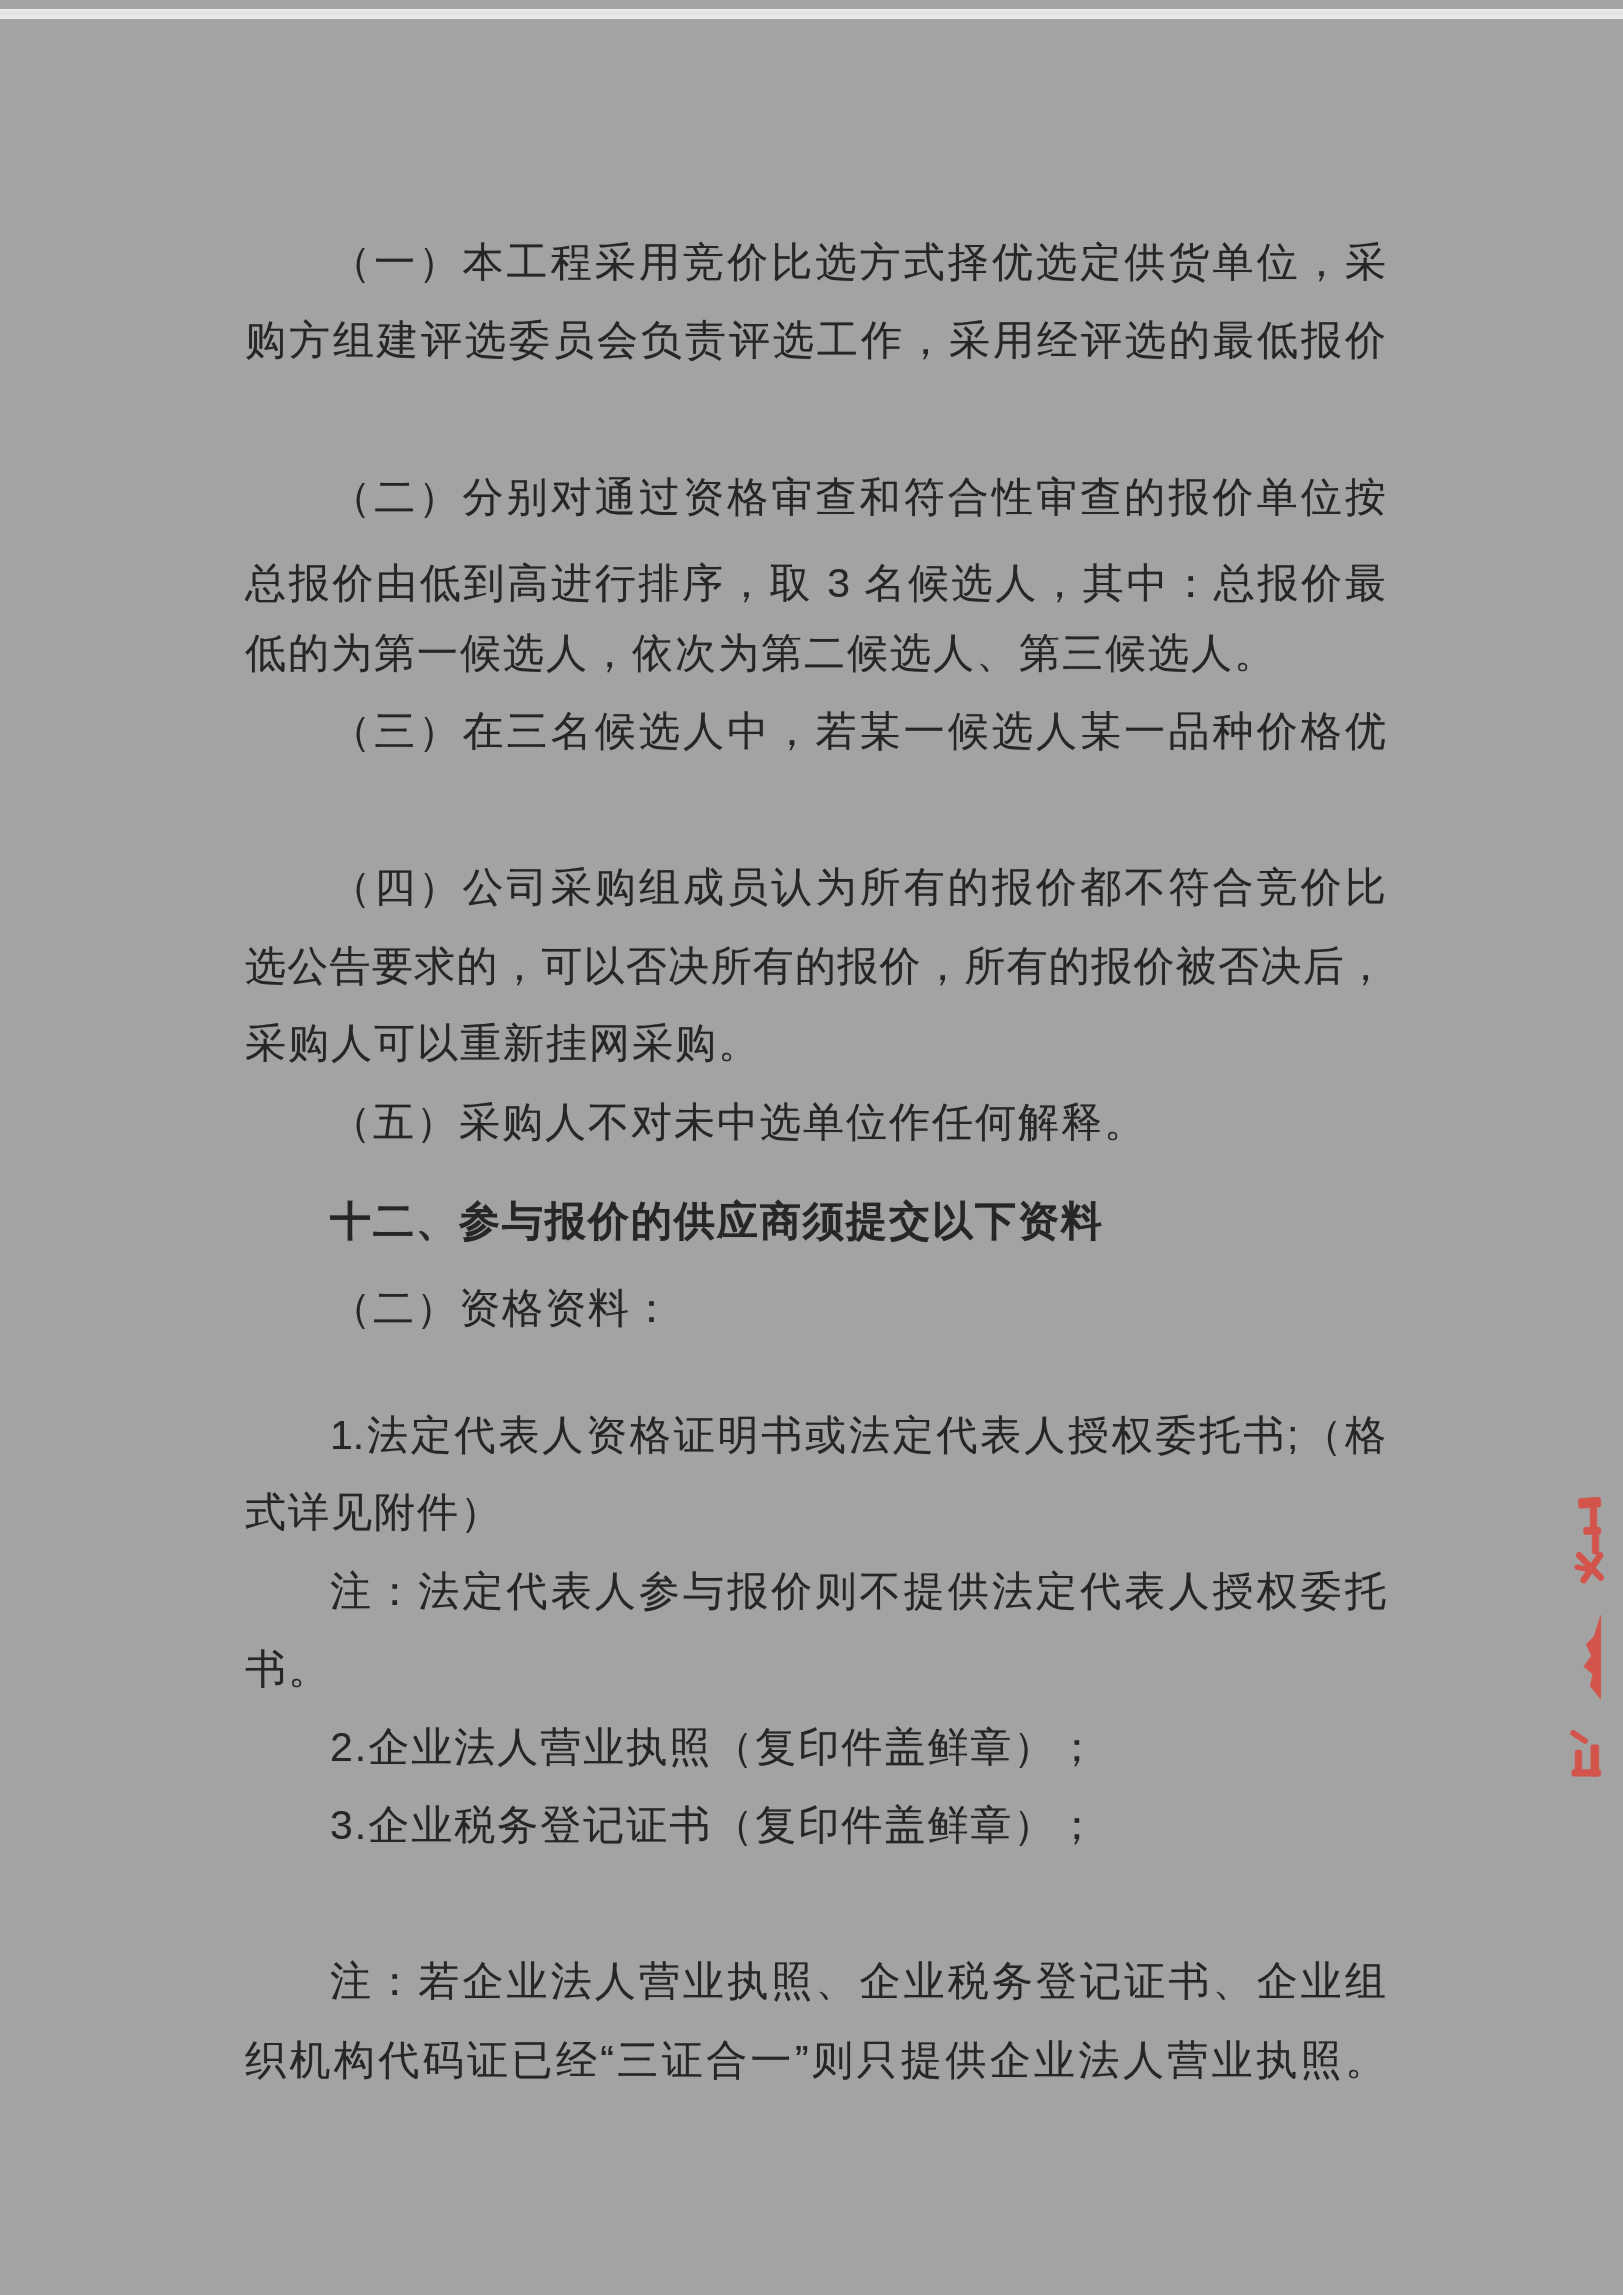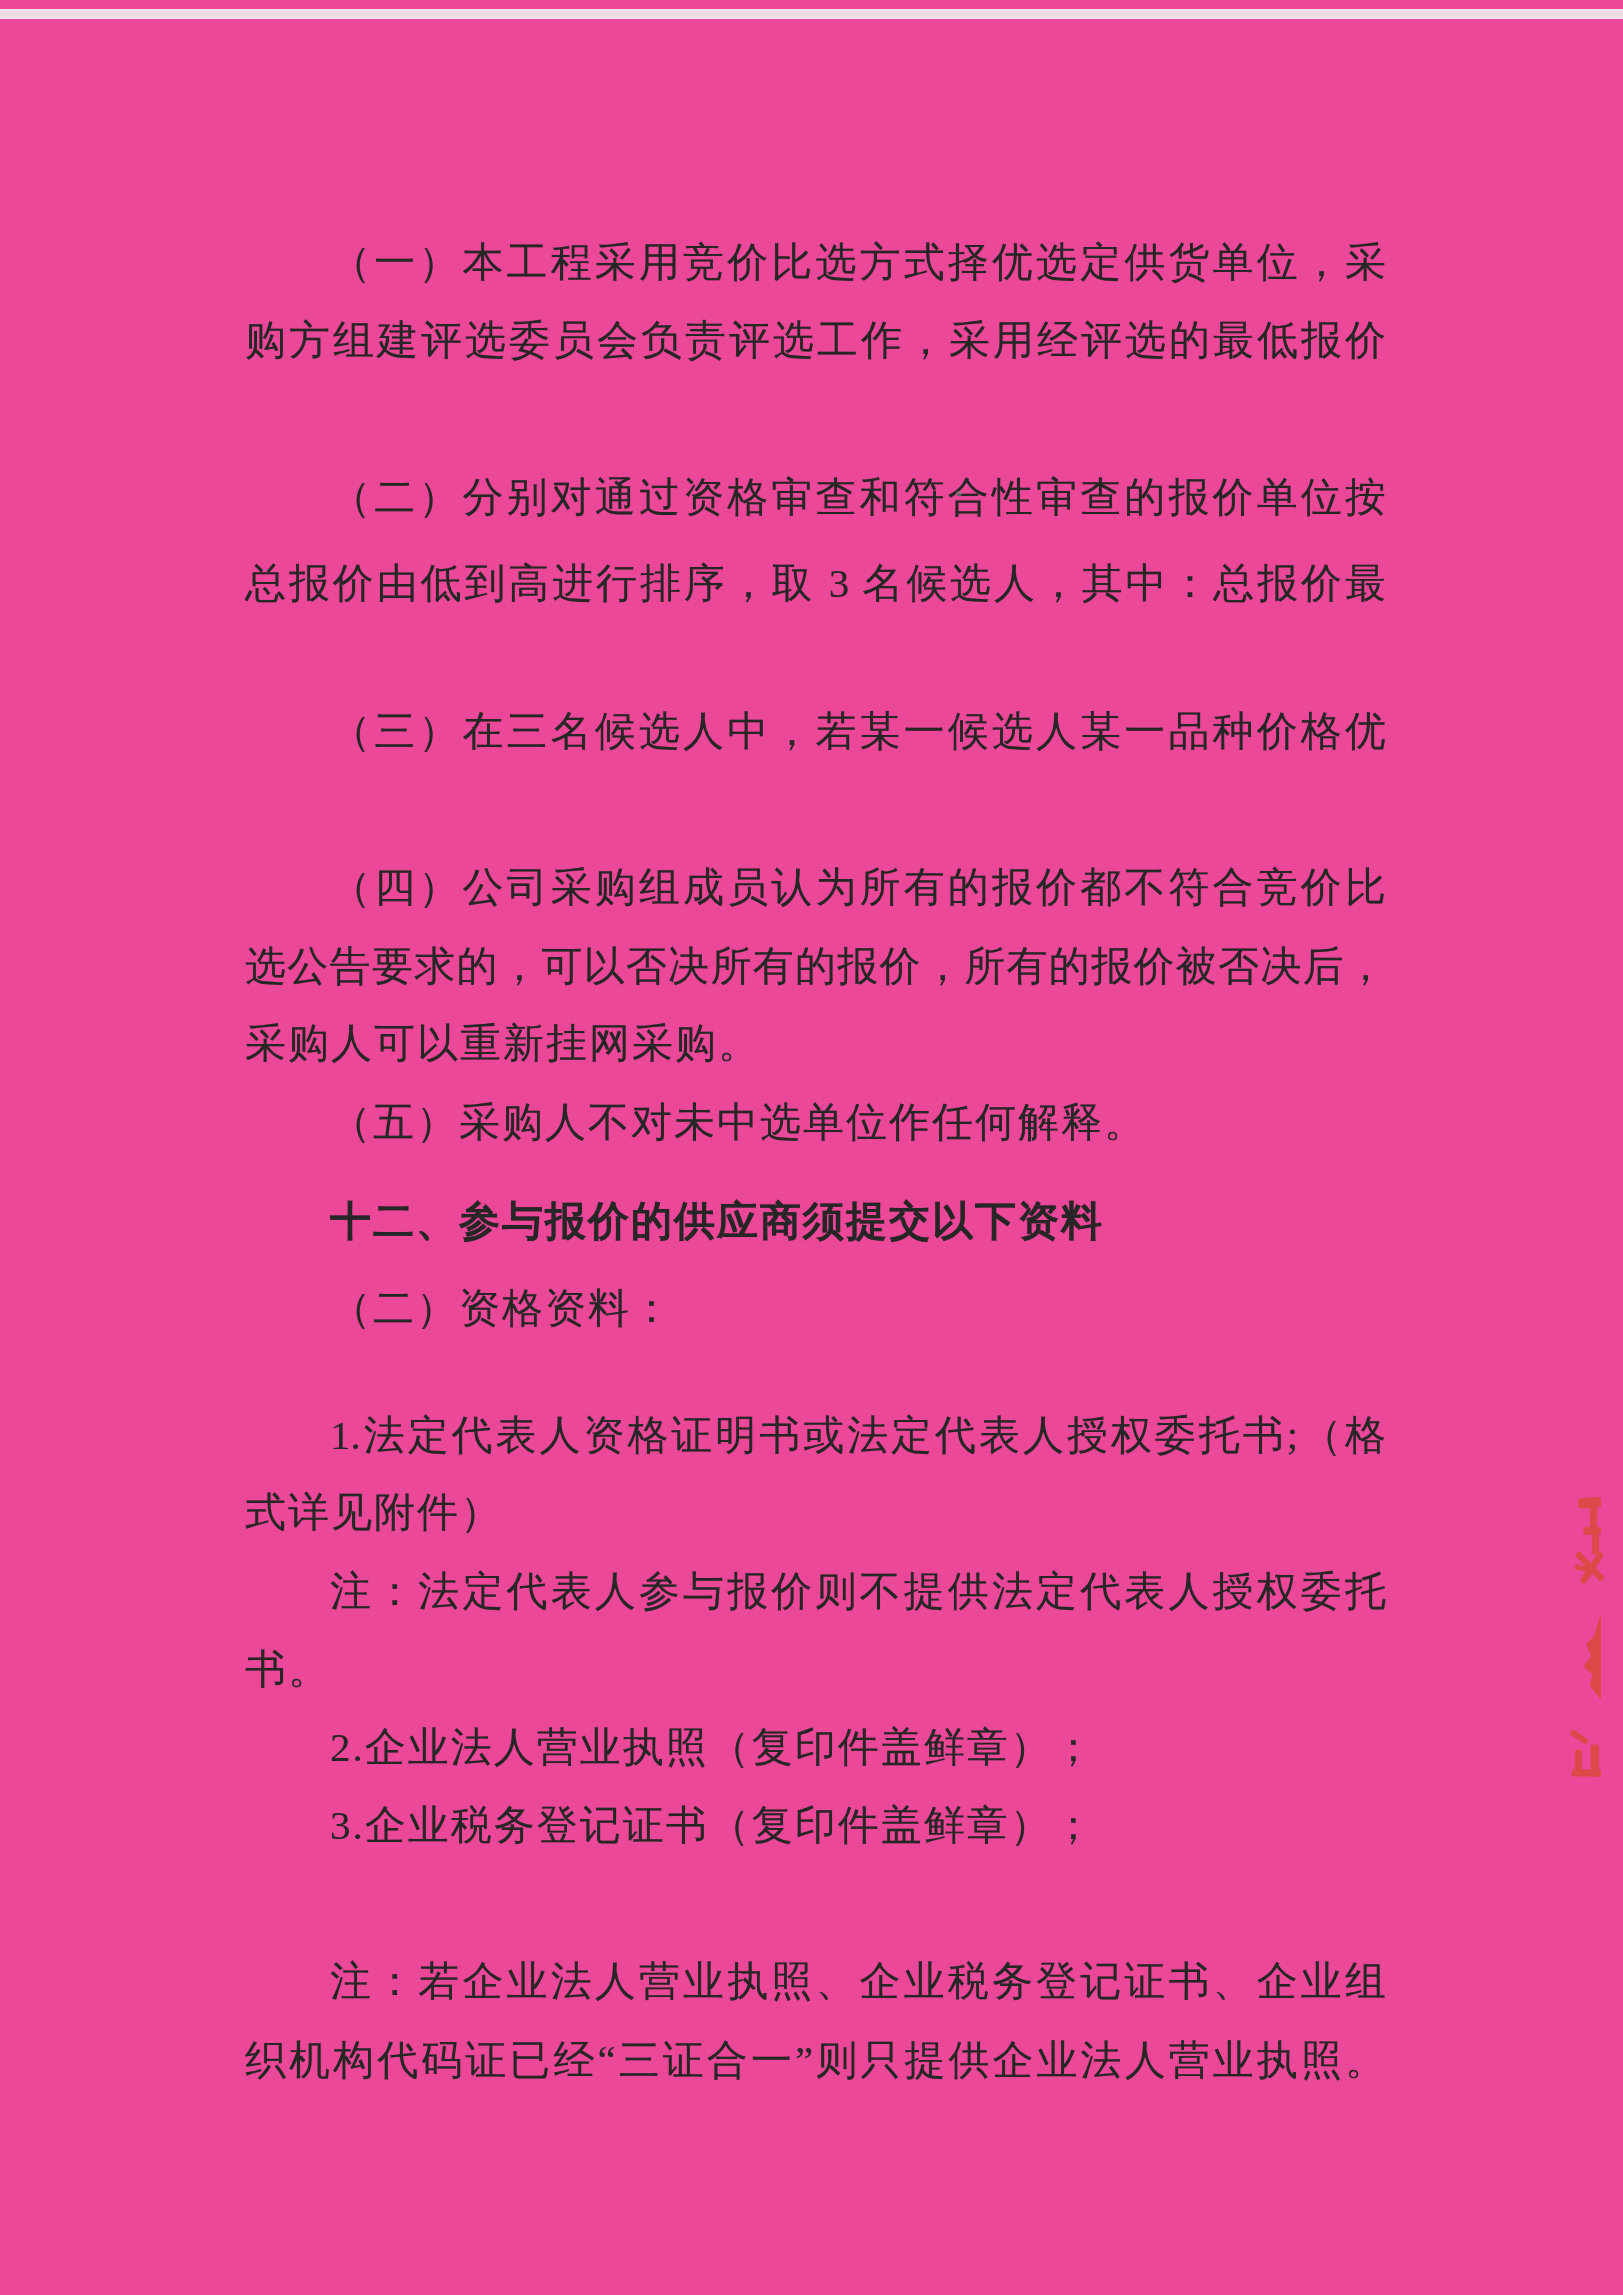--- a/index.html
+++ b/index.html
@@ -4,23 +4,23 @@
 <style>
   html, body {
     margin: 0;
     padding: 0;
     background: #ffffff;
   }
   .page {
     position: relative;
     width: 1623px;
     height: 2295px;
-    background: #ec4899;
+    background: #a3a3a3;
     overflow: hidden;
-    font-family: Liberation Serif, serif;
+    font-family: Liberation Sans, sans-serif;
   }
   
   .scan-band {
     position: absolute;
     top: 8.5px;
     left: 0;
     width: 100%;
     height: 10.5px;
     background: linear-gradient(180deg, #f7f7f7 0%, #e9e9e9 45%, #f5f5f5 100%);
     opacity: 0.9;
@@ -74,20 +74,21 @@
 
 <div class="page">
 
   <div class="scan-band"></div>
 
   <div class="doc-body">
       <div class="line indent justify" style="top: 242px;">（一）本工程采用竞价比选方式择优选定供货单位，采</div>
       <div class="line justify" style="top: 320px;">购方组建评选委员会负责评选工作，采用经评选的最低报价</div>
       <div class="line indent justify" style="top: 477px;">（二）分别对通过资格审查和符合性审查的报价单位按</div>
       <div class="line justify" style="top: 555px; margin-top: 8px;">总报价由低到高进行排序，取 3 名候选人，其中：总报价最</div>
+      <div class="line" style="top: 633px;">低的为第一候选人，依次为第二候选人、第三候选人。</div>
       <div class="line indent justify" style="top: 711px;">（三）在三名候选人中，若某一候选人某一品种价格优</div>
       <div class="line justify" style="top: 946px;">选公告要求的，可以否决所有的报价，所有的报价被否决后，</div>
       <div class="line indent justify" style="top: 867px;">（四）公司采购组成员认为所有的报价都不符合竞价比</div>
       <div class="line" style="top: 1023px;">采购人可以重新挂网采购。</div>
       <div class="line indent" style="top: 1102px;">（五）采购人不对未中选单位作任何解释。</div>
       <div class="line indent bold" style="top: 1201px;">十二、参与报价的供应商须提交以下资料</div>
       <div class="line indent" style="top: 1288px;">（二）资格资料：</div>
       <div class="line indent justify" style="top: 1415px;">1.法定代表人资格证明书或法定代表人授权委托书;（格</div>
       <div class="line" style="top: 1492px;">式详见附件）</div>
       <div class="line indent justify" style="top: 1571px;">注：法定代表人参与报价则不提供法定代表人授权委托</div>

